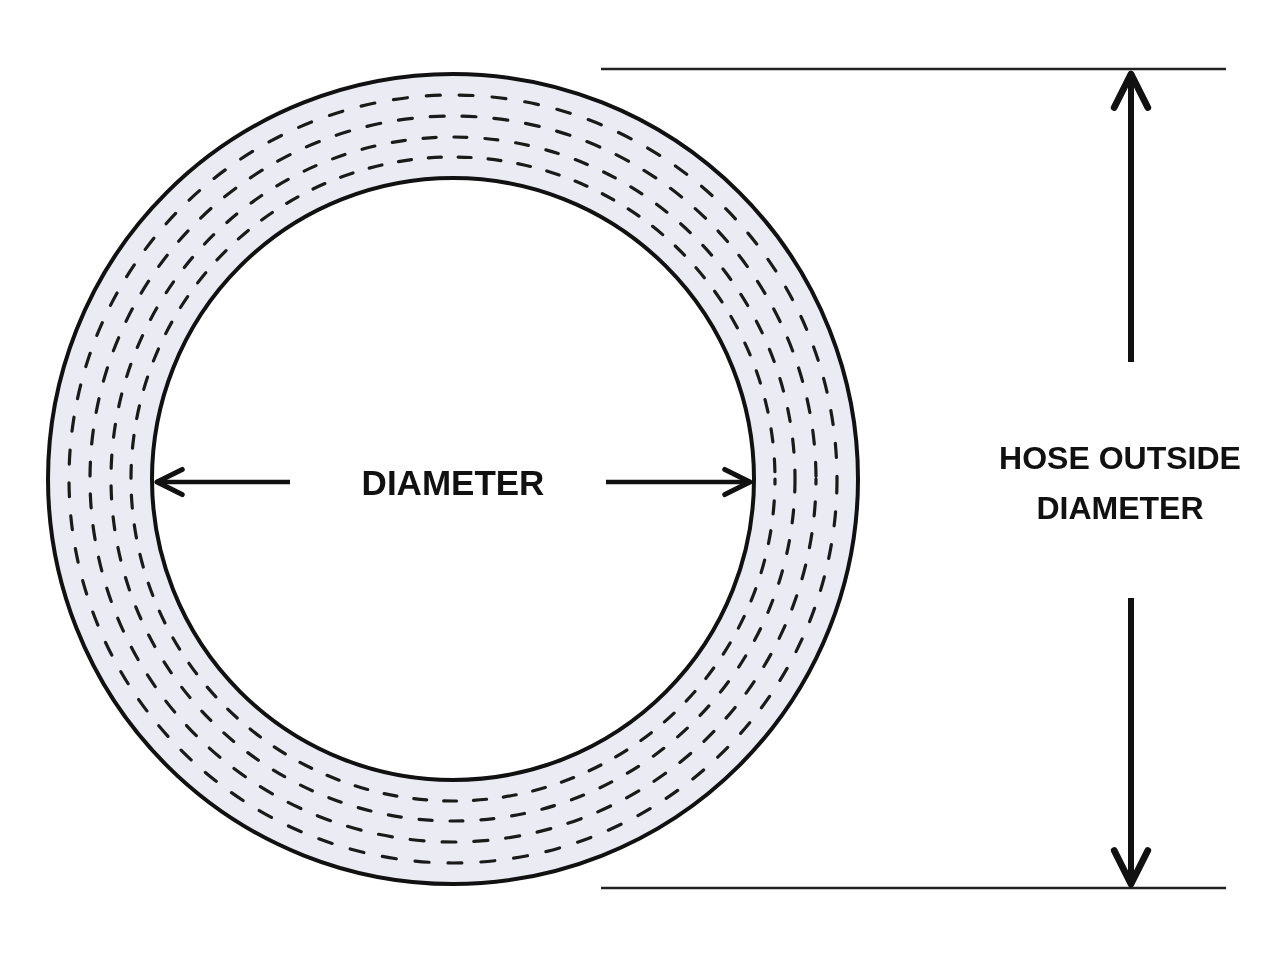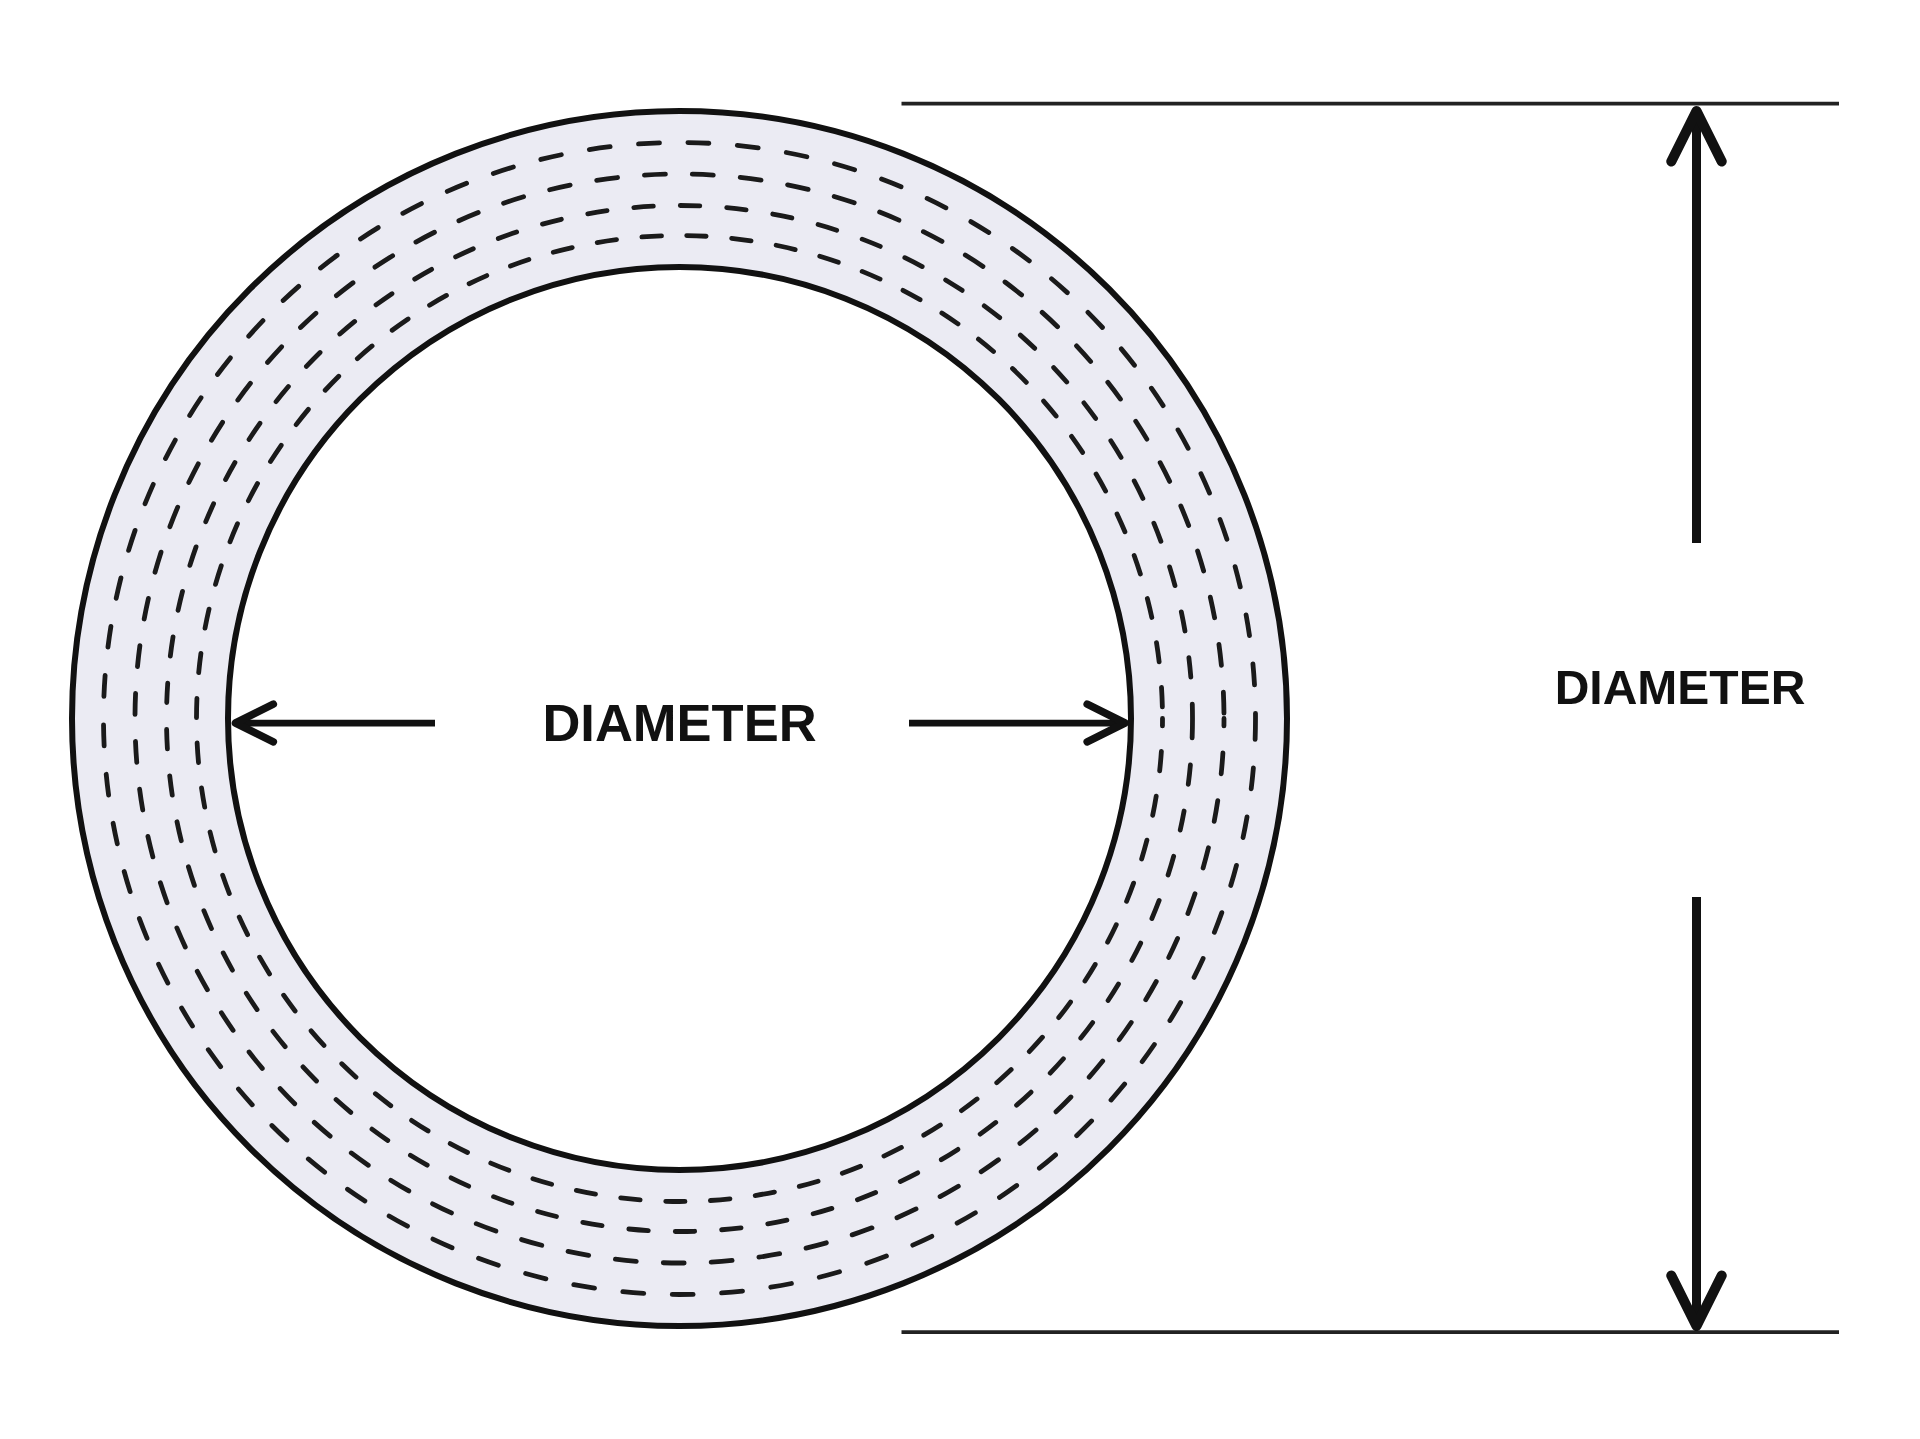--- a/index.html
+++ b/index.html
@@ -48,14 +48,15 @@
     <line x1="1131" y1="362" x2="1131" y2="74" stroke="#111" stroke-width="6" marker-end="url(#ah)"></line>
     <line x1="1131" y1="598" x2="1131" y2="884" stroke="#111" stroke-width="6" marker-end="url(#ah)"></line>
   </g>
 </svg>
 
 <div id="inside-label" class="label">
   <span>DIAMETER</span>
 </div>
 
 <div id="outside-label" class="label">
+  <span>HOSE OUTSIDE</span>
   <span>DIAMETER</span>
 </div>
 
 </body></html>

